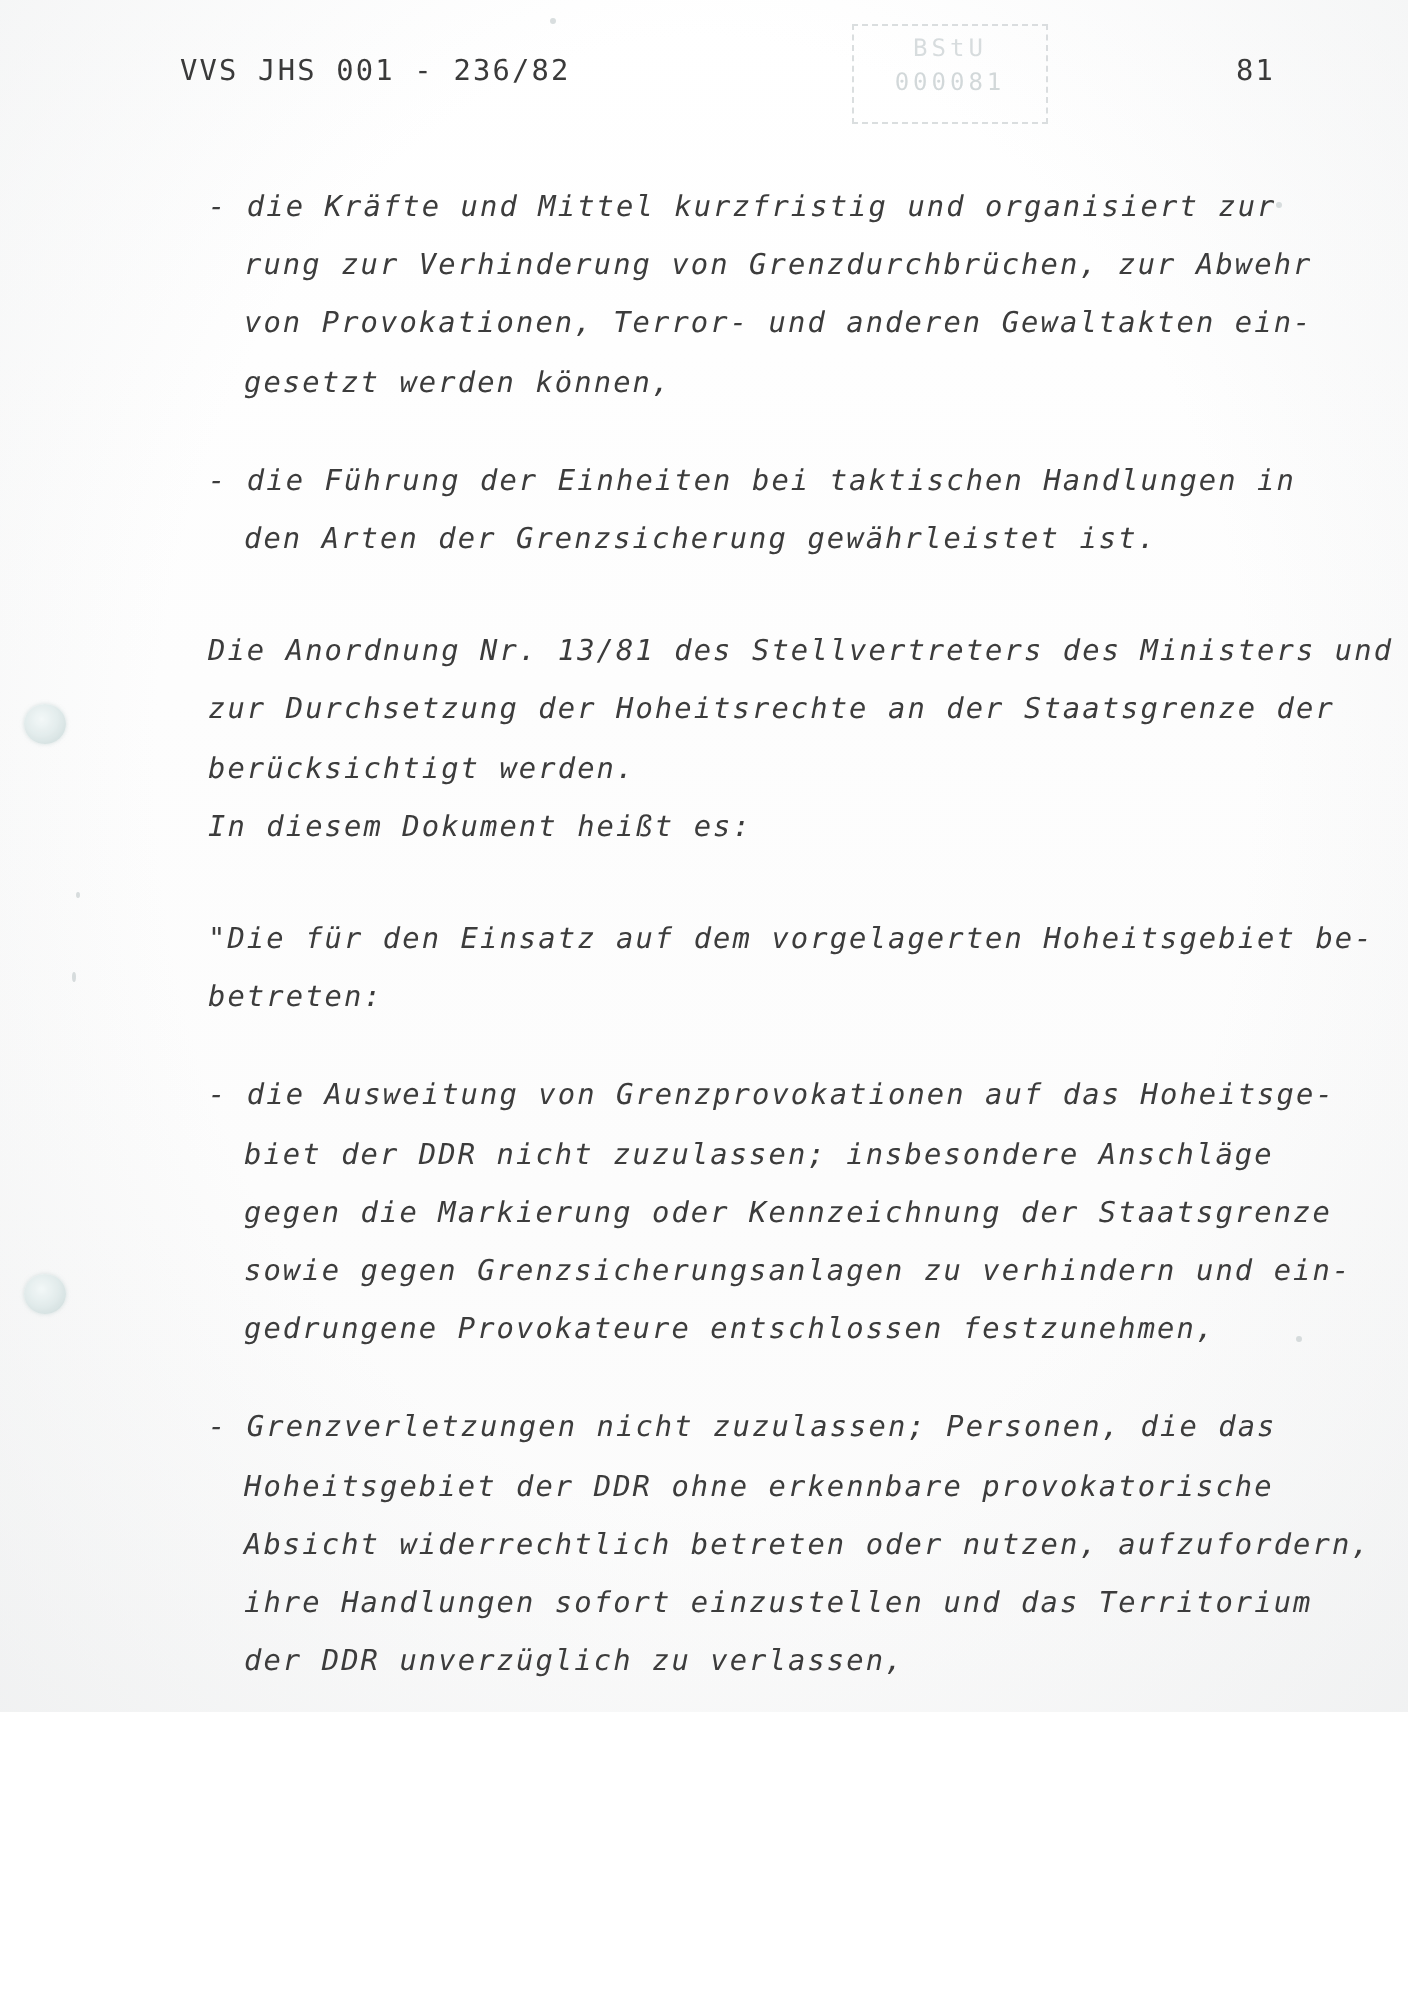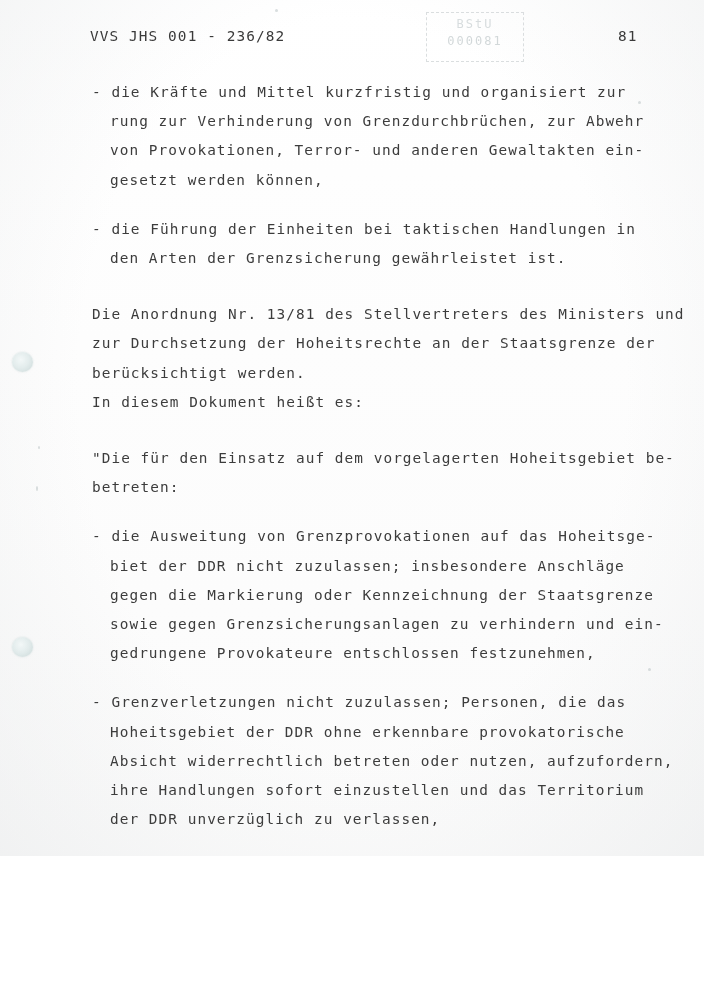--- a/index.html
+++ b/index.html
@@ -90,22 +90,23 @@
   .hole-punch.bottom { left: 12px; top: 637px; }
 
   
   .body-text {
     position: absolute;
     left: 0;
     top: 78px;
     width: 704px;
   }
   .block {
-    margin: 0;
+    margin: 12px;
     padding: 0;
+    font-style: italic;
   }
   .block.spaced { margin-top: 20px; }
   .block.spaced-lg { margin-top: 27px; }
 
   .line {
     font-size: 14.4px;
     line-height: 29.2px;
     letter-spacing: 1.05px;
     white-space: pre;
     color: #3c3c3c;

